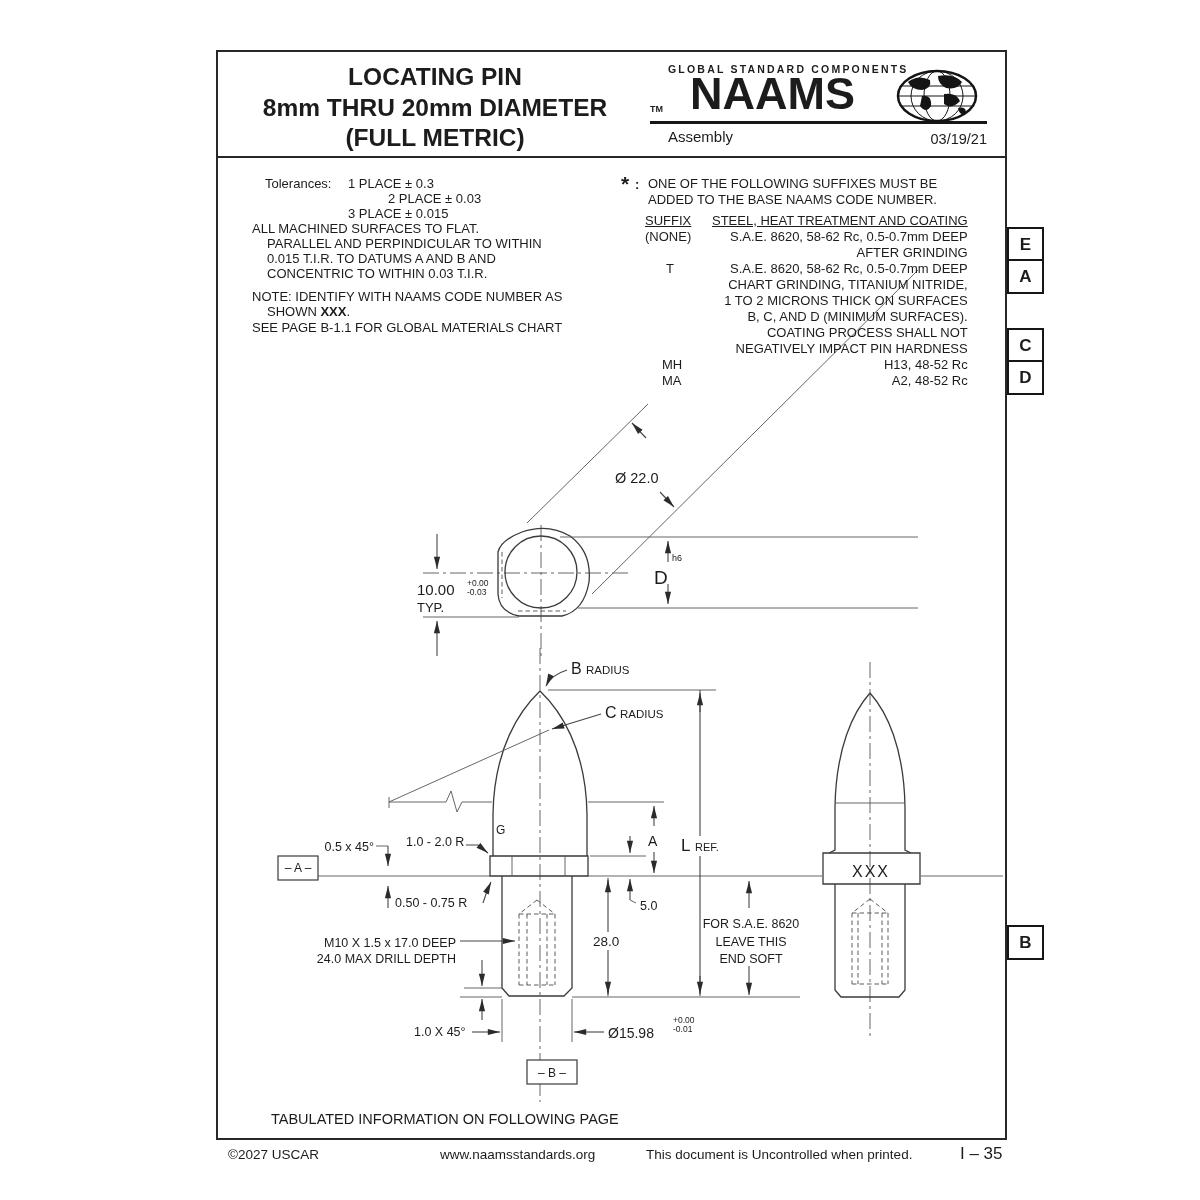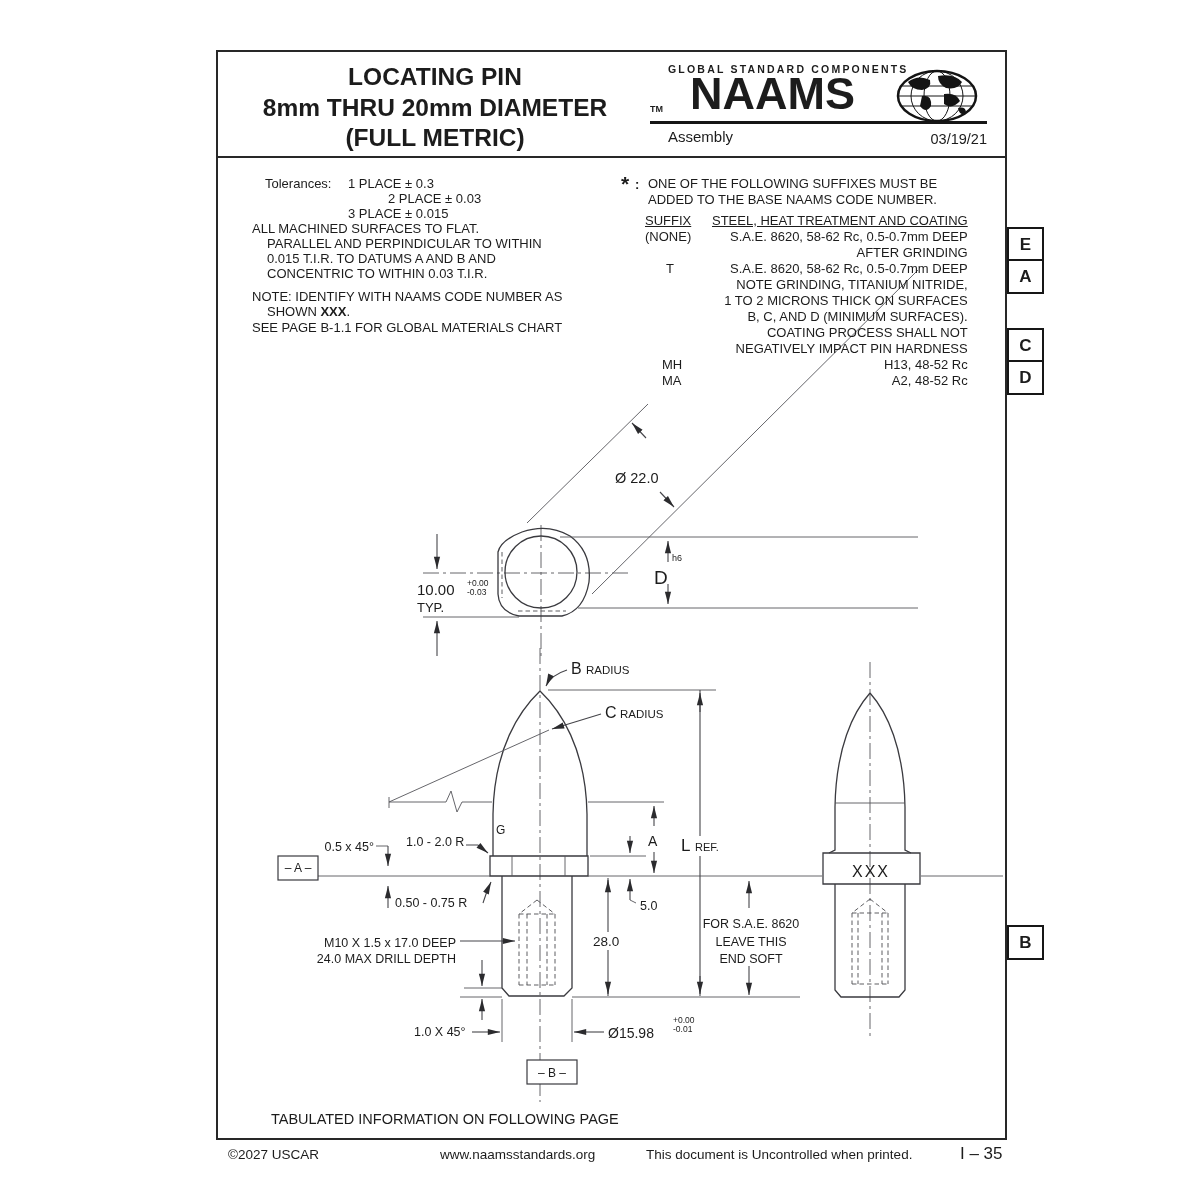--- a/index.html
+++ b/index.html
@@ -232,21 +232,21 @@
   <div class="abs sfx" style="left:645px;top:229px;">(NONE)</div>
   <div class="abs sfx" style="left:666px;top:261px;">T</div>
   <div class="abs sfx" style="left:662px;top:357px;">MH</div>
   <div class="abs sfx" style="left:662px;top:373px;">MA</div>
 
   <div id="desc-col">
     <div class="ucol">STEEL, HEAT TREATMENT AND COATING</div>
     <div>S.A.E. 8620, 58-62 Rc, 0.5-0.7mm DEEP</div>
     <div>AFTER GRINDING</div>
     <div>S.A.E. 8620, 58-62 Rc, 0.5-0.7mm DEEP</div>
-    <div>NOTE GRINDING, TITANIUM NITRIDE,</div>
+    <div>CHART GRINDING, TITANIUM NITRIDE,</div>
     <div>1 TO 2 MICRONS THICK ON SURFACES</div>
     <div>B, C, AND D (MINIMUM SURFACES).</div>
     <div>COATING PROCESS SHALL NOT</div>
     <div>NEGATIVELY IMPACT PIN HARDNESS</div>
     <div>H13, 48-52 Rc</div>
     <div>A2, 48-52 Rc</div>
   </div>
 
   <div class="zone" style="top:227px;">E</div>
   <div class="zone" style="top:259px;">A</div>

